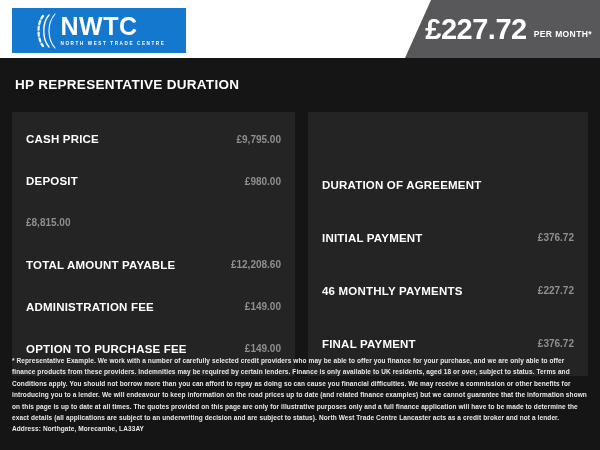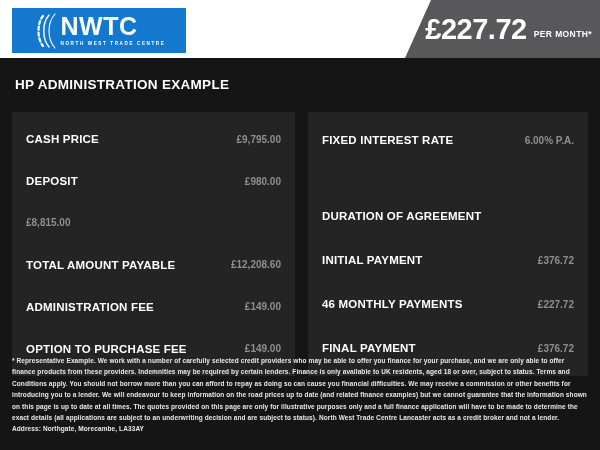--- a/index.html
+++ b/index.html
@@ -75,21 +75,21 @@
           <span class="logo-sub">NORTH WEST TRADE CENTRE</span>
         </div>
       </div>
     </div>
     <div class="price-banner">
       <span class="price-amount">£227.72</span>
       <span class="price-per">PER MONTH*</span>
     </div>
   </div>
 
-  <div class="page-title">HP ADMINISTRATION EXAMPLE</div>
+  <div class="page-title">HP REPRESENTATIVE DURATION</div>
 
   <div class="panel panel-left">
     <div class="row">
       <span class="lbl">CASH PRICE</span>
       <span class="val">£9,795.00</span>
     </div>
     <div class="row">
       <span class="lbl">DEPOSIT</span>
       <span class="val">£980.00</span>
     </div>
@@ -105,24 +105,20 @@
       <span class="val">£149.00</span>
     </div>
     <div class="row">
       <span class="lbl">OPTION TO PURCHASE FEE</span>
       <span class="val">£149.00</span>
     </div>
   </div>
 
   <div class="panel panel-right">
     <div class="row">
-      <span class="lbl">FIXED INTEREST RATE</span>
-      <span class="val">6.00% P.A.</span>
-    </div>
-    <div class="row">
     </div>
     <div class="row">
       <span class="lbl">DURATION OF AGREEMENT</span>
     </div>
     <div class="row">
       <span class="lbl">INITIAL PAYMENT</span>
       <span class="val">£376.72</span>
     </div>
     <div class="row">
       <span class="lbl">46 MONTHLY PAYMENTS</span>

